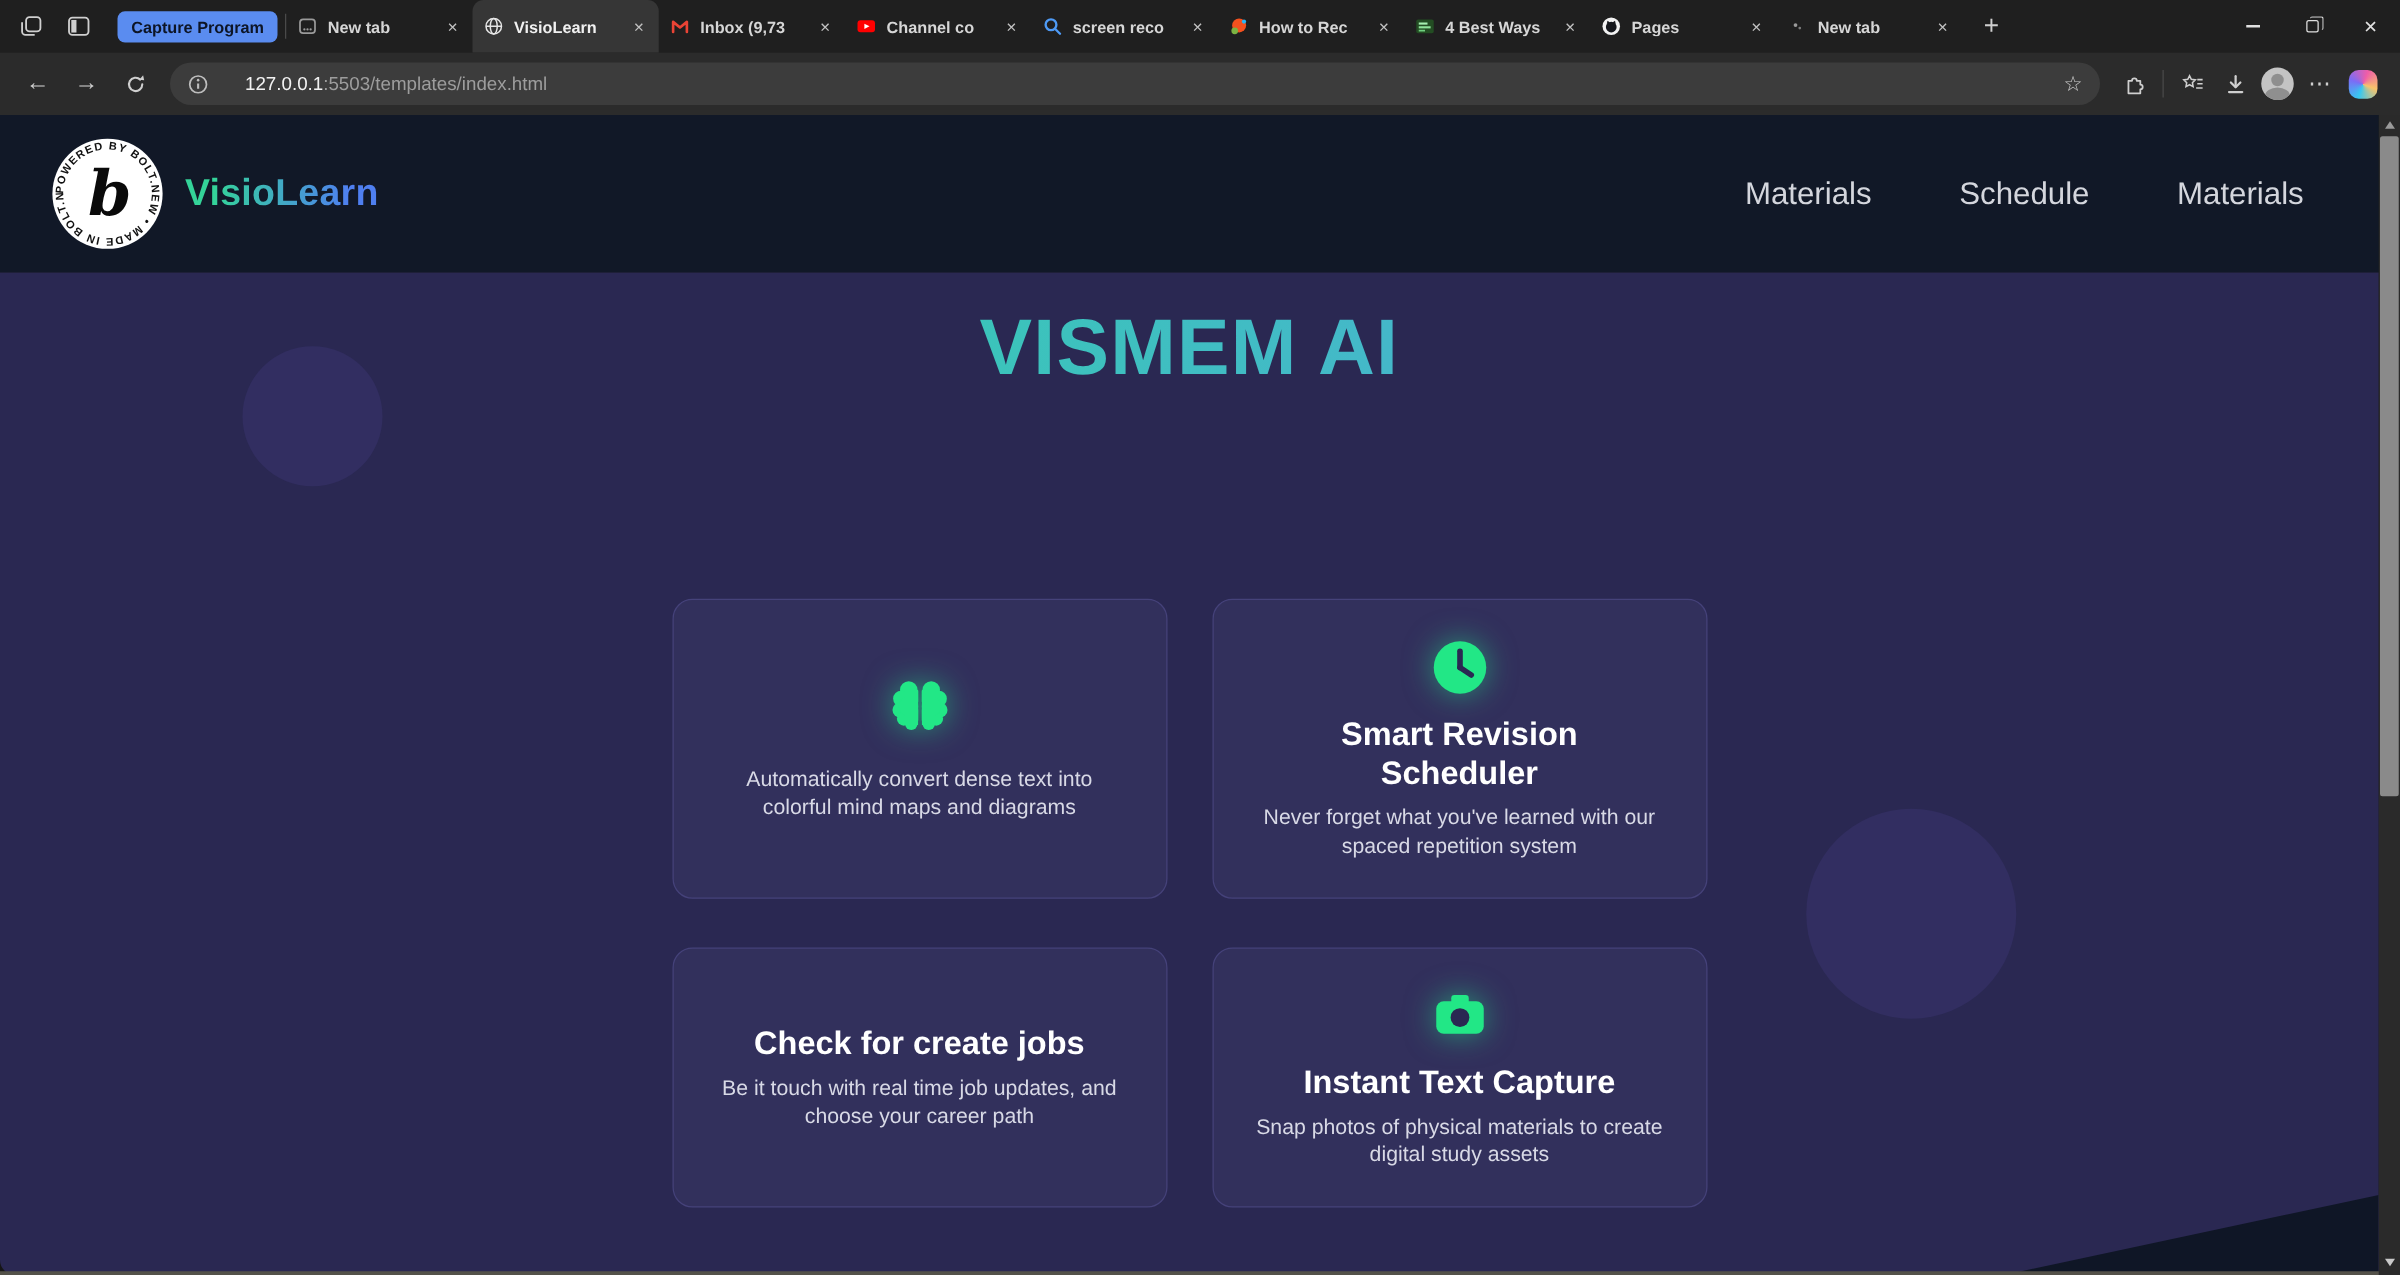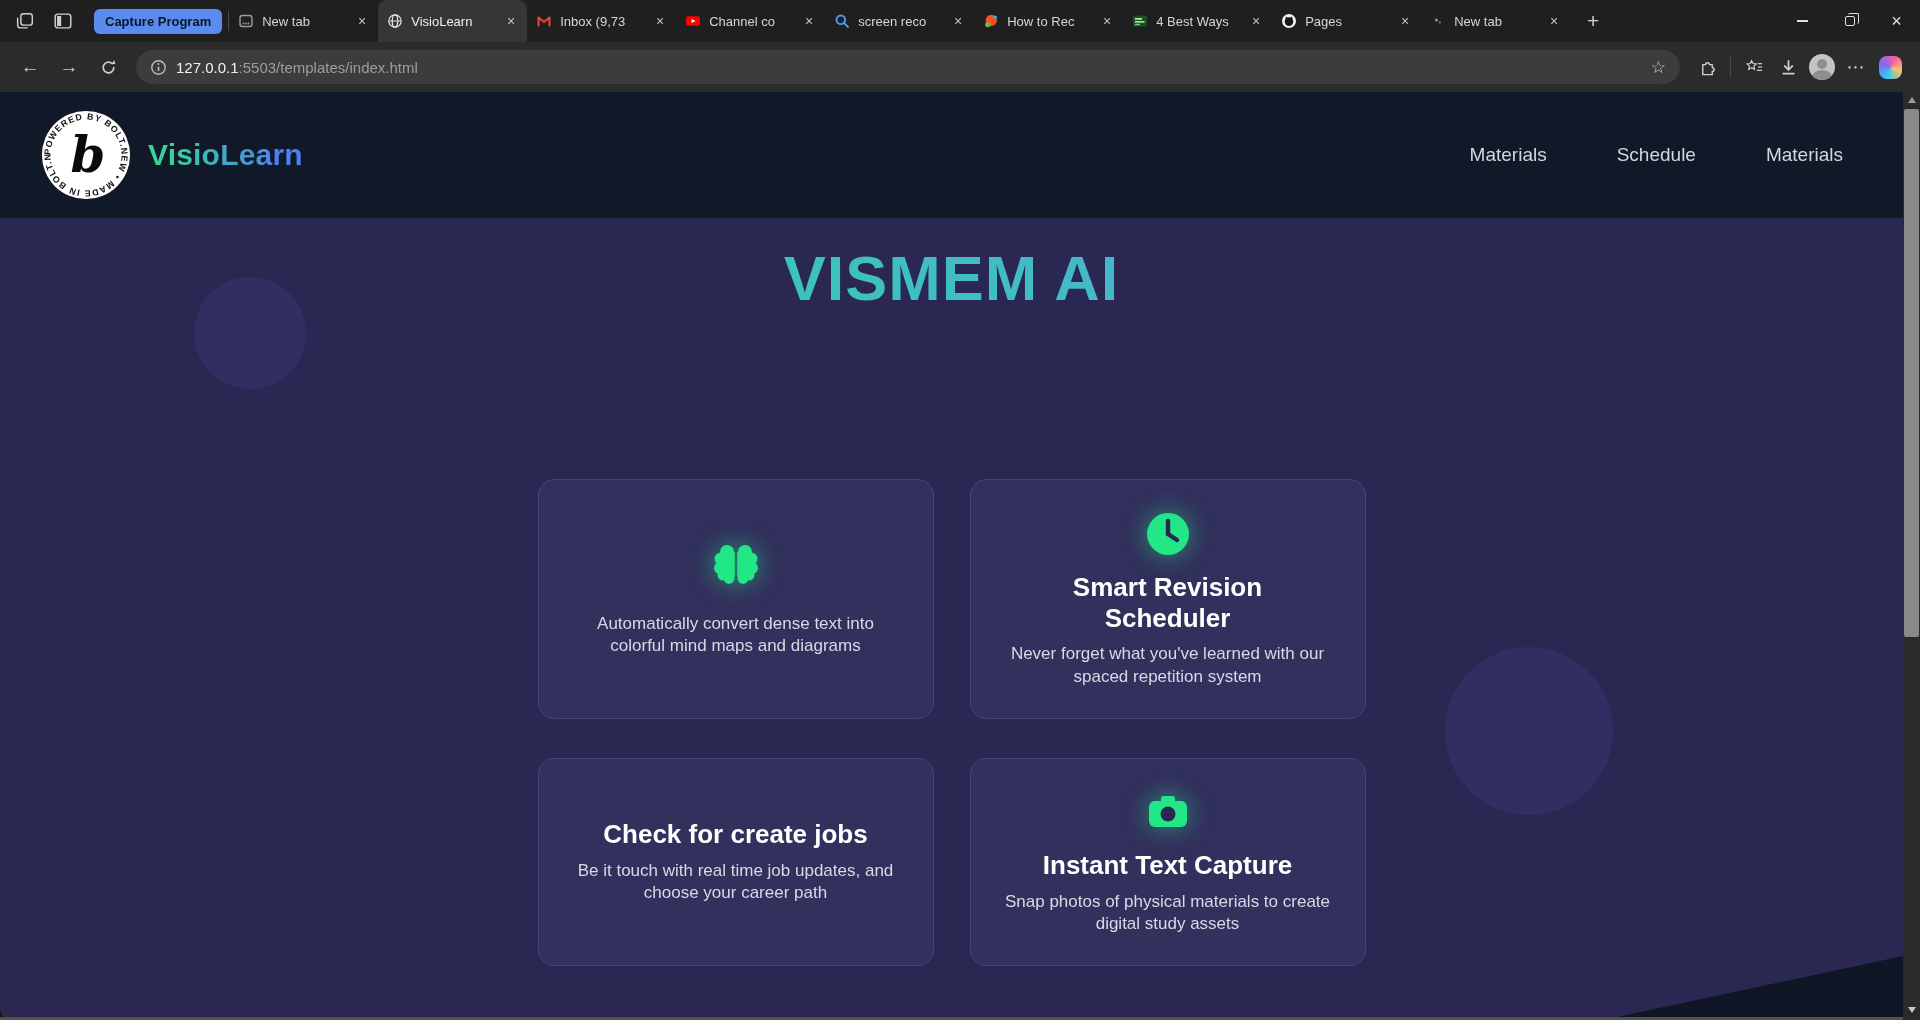--- a/index.html
+++ b/index.html
@@ -17,37 +17,37 @@
   .group-pill {
     height:25px; max-width:132px; background:#5a8cf0; color:#0d1526; font-size:13px; font-weight:bold;
     border-radius:6px; padding:0 11px; display:flex; align-items:center; overflow:hidden; white-space:nowrap; margin:0 6px;
   }
   .tab-sep { width:1px; height:20px; background:#4a4a4a; flex:0 0 auto; }
   .tab {
     width:149px; height:42px; display:flex; align-items:center; padding:0 9px; color:#d6d6d6;
     font-size:13px; white-space:nowrap; overflow:hidden; position:relative; cursor:pointer; flex:0 0 auto;
   }
   .tab.active { background:#363636; border-radius:9px 9px 0 0; color:#f0f0f0; }
-  .tab .label { flex:1 1 auto; overflow:hidden; margin-right:4px; }
+  .tab .label { flex:1 1 auto; overflow:hidden; margin-right:4px;font-weight:bold; }
   .tab .close { flex:0 0 auto; font-size:14px; color:#c2c2c2; padding:0 3px; }
   .fav { width:16px; height:16px; flex:0 0 auto; margin-right:8px; position:relative; }
   .newtab-btn { width:34px; height:34px; display:flex; align-items:center; justify-content:center; color:#cfcfcf; font-size:21px; margin-left:6px; cursor:pointer; }
   .win-controls { margin-left:auto; display:flex; height:42px; }
   .win-btn { width:47px; height:42px; display:flex; align-items:center; justify-content:center; color:#e0e0e0; cursor:pointer; }
   .min-glyph { width:11px; height:1.5px; background:#e0e0e0; }
   .restore-glyph { width:10px; height:10px; border:1.3px solid #e0e0e0; border-radius:2px; position:relative; }
   .restore-glyph::before { content:""; position:absolute; left:2px; top:-4.5px; width:10px; height:10px; border:1.3px solid #e0e0e0; border-left:none; border-bottom:none; border-radius:2px; }
   .close-glyph { font-size:18px; line-height:1; }
 
   
   .toolbar { height:50px; background:#2b2b2b; display:flex; align-items:center; padding:0 13px; }
   .nav-btn { width:34px; height:34px; display:flex; align-items:center; justify-content:center; color:#cfcfcf; font-size:19px; margin-right:5px; cursor:pointer; }
   .url-pill {
     flex:1 1 auto; height:34px; background:#3c3c3c; border-radius:17px; margin:0 10px 0 6px;
-    display:flex; align-items:center; padding:0 14px; min-width:0;
+    display:flex; align-items:center; padding:0 14px; min-width:0;gap:20px;
   }
   .url-text { font-size:15px; white-space:nowrap; overflow:hidden; flex:1 1 auto; margin-left:9px; }
   .url-host { color:#f2f2f2; }
   .url-rest { color:#9d9d9d; }
   .pill-star { color:#cfcfcf; font-size:17px; margin-left:8px; }
   .tool-ic { width:34px; height:34px; display:flex; align-items:center; justify-content:center; color:#cfcfcf; cursor:pointer; flex:0 0 auto; }
   .avatar { width:26px; height:26px; border-radius:50%; background:#c4c4c4; position:relative; overflow:hidden; }
   .avatar .head { position:absolute; left:8px; top:5px; width:10px; height:10px; border-radius:50%; background:#8f8f8f; }
   .avatar .bod { position:absolute; left:3px; top:16px; width:20px; height:14px; border-radius:50%; background:#8f8f8f; }
   .more-dots { font-size:18px; letter-spacing:1px; }
@@ -61,21 +61,21 @@
     width:1903px; height:126px; background:#111827;
     display:flex; align-items:center; padding:0 60px 0 40px;
   }
   .badge { width:92px; height:92px; flex:0 0 auto; }
   .brand {
     margin-left:16px; font-size:30px; font-weight:bold; letter-spacing:.2px;
     background:linear-gradient(90deg,#34d399 15%,#4f7ff0 85%);
     -webkit-background-clip:text; background-clip:text; color:transparent;
   }
   .site-nav { margin-left:auto; display:flex; gap:70px; }
-  .site-nav a { color:#d4d6dd; font-size:19px; text-decoration:none; cursor:pointer; }
+  .site-nav a { color:#d4d6dd; font-size:25px; text-decoration:none; cursor:pointer; }
 
   .hero {
     position:relative; width:1903px; height:802px; background:#2a2852;
     overflow:hidden; border-bottom-left-radius:12px;
   }
   .circle { position:absolute; border-radius:50%; background:#322e61; }
   .circle.left  { width:112px; height:112px; left:194px; top:59px; }
   .circle.right { width:168px; height:168px; left:1445px; top:429px; }
   .diag { position:absolute; right:0; bottom:0; width:300px; height:64px; background:#0f1626;
           clip-path:polygon(100% 0, 100% 100%, 0 100%); }

